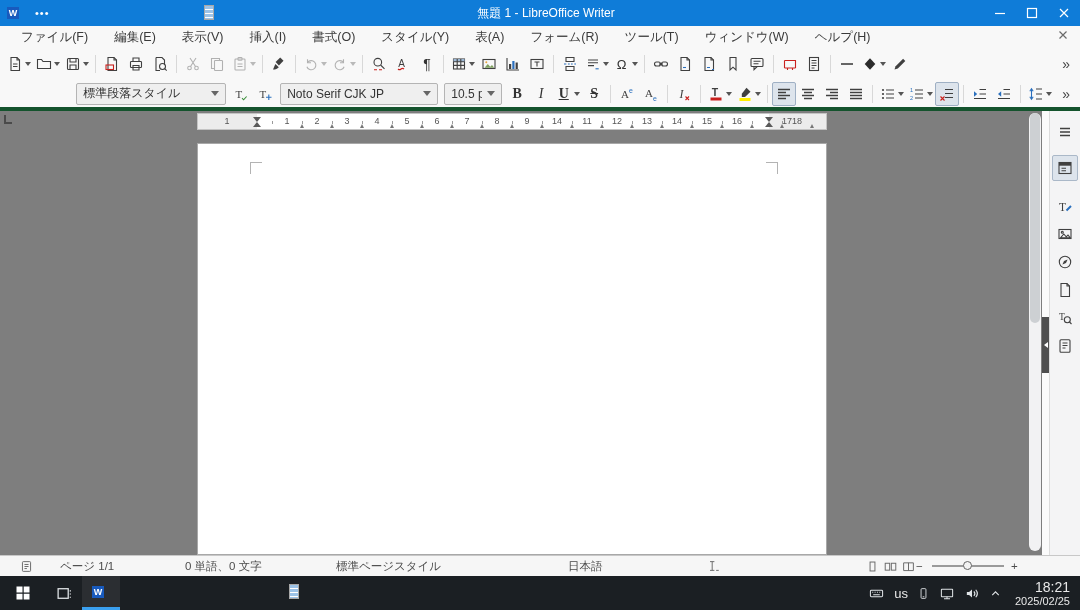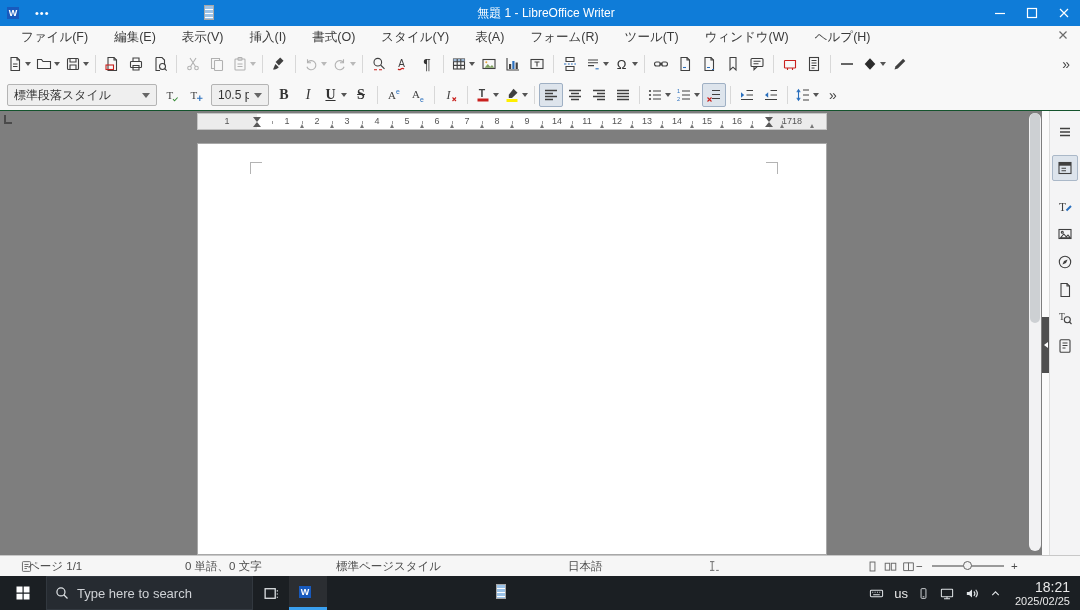--- a/index.html
+++ b/index.html
@@ -16,21 +16,21 @@
   .title-text{position:absolute;left:12px;right:0;text-align:center;font-size:12px;}
   .win-controls{margin-left:auto;display:flex;height:100%;position:relative;}
   .win-btn{width:32px;height:100%;display:flex;align-items:center;justify-content:center;}
   
   .menubar{height:22px;background:#f8f8f8;display:flex;align-items:center;padding-left:10px;font-size:12.5px;color:#3a3a3a;position:relative;}
   .menu-item{margin-right:4px;padding:14px 11px;white-space:nowrap;}
   .menu-close{position:absolute;right:12px;top:4px;}
   
   .toolbar{background:#f8f8f8;display:flex;align-items:center;padding:0 4px;}
   .toolbar.std{height:32px;}
-  .toolbar.fmt{height:31px;border-bottom:1px solid #14532d;}
+  .toolbar.fmt{height:31px;border-bottom:4px solid #14532d;justify-content:flex-end;}
   .tbtn{height:24px;min-width:24px;padding:0 1px;display:flex;align-items:center;justify-content:center;border:1px solid transparent;border-radius:2px;}
   .tbtn.active{background:#dde4ec;border-color:#9fb0c4;}
   .tbtn.disabled{opacity:.38;}
   .ticon{display:flex;align-items:center;justify-content:center;width:17px;height:17px;}
   .caret{width:0;height:0;border-left:3px solid transparent;border-right:3px solid transparent;border-top:4px solid #555;margin-left:2px;}
   .tsep{width:1px;height:18px;background:#d8d8d8;margin:0 4px;flex:none;}
   .tg{font-size:13px;color:#333;line-height:1;}
   .tg.serif{font-family:"Liberation Serif",serif;font-size:14px;}
   .tg.b{font-weight:bold;}
   .tg.i{font-style:italic;}
@@ -433,20 +433,24 @@
       </div>
       <div class="tbtn">
         <span class="ticon">
           <svg viewBox="0 0 16 16" width="16" height="16" stroke="#404040" stroke-width="1.1" fill="none">
             <text x="2.5" y="11.5" font-size="11" font-family="Liberation Serif" fill="#404040" stroke="none">T</text>
             <path d="M11.8 8.5v5.5M9 11.2h5.5" stroke="#2a6fbd"></path>
           </svg>
         </span>
       </div>
     </span>
+  <div class="combo" style="width:158px">
+    <span class="cval">Noto Serif CJK JP</span>
+      <span class="cchev"></span>
+  </div>
   <div class="combo" style="width:58px">
     <span class="cval">10.5 pt</span>
       <span class="cchev"></span>
   </div>
   <span id="fmtbtns" style="display:flex;align-items:center">
       <div class="tbtn">
         <span class="ticon">
           <span class="tg serif b">B</span>
         </span>
       </div>
@@ -751,21 +755,21 @@
     </div>
 </div>
 
 <div class="statusbar">
   <div class="sb" style="left:20px">
     <svg width="13" height="13" viewBox="0 0 16 16" fill="none" stroke="#6a6a6a" stroke-width="1.2">
         <rect x="3" y="2" width="10" height="12" rx="1"></rect>
         <path d="M5.5 5.5h5M5.5 8h5M5.5 10.5h3"></path>
       </svg>
   </div>
-  <div class="sb" style="left:28px">ページ 1/1</div>
+  <div class="sb" style="left:60px">ページ 1/1</div>
   <div class="sb" style="left:185px">0 単語、0 文字</div>
   <div class="sb" style="left:336px">標準ページスタイル</div>
   <div class="sb" style="left:568px">日本語</div>
   <div class="sb" style="left:706px">
     <svg width="15" height="14" viewBox="0 0 16 16" fill="none" stroke="#6a6a6a" stroke-width="1.1">
         <path d="M4 3h5M6.5 3v10M4 13h5M11 13h3"></path>
       </svg>
   </div>
   <div class="sb" style="left:866px;gap:5px" id="viewicons">
       <span>
@@ -796,27 +800,20 @@
   <div class="sb" style="left:1011px">+</div>
   <div class="sb" style="left:1097px">100%</div>
 </div>
 
 <div class="taskbar" style="background: rgb(27, 31, 35);">
   <div class="tb-start">
     <svg width="16" height="16" viewBox="0 0 16 16">
         <path d="M1.5 1.5h6v6h-6zM8.7 1.5h5.8v6H8.7zM1.5 8.7h6v5.8h-6zM8.7 8.7h5.8v5.8H8.7z" fill="#fff"></path>
       </svg>
   </div>
-  <div class="tb-search">
-    <svg width="14" height="14" viewBox="0 0 16 16" fill="none" stroke="#dfe3e6" stroke-width="1.4">
-        <circle cx="6.8" cy="6.8" r="4.6"></circle>
-        <path d="M10.3 10.3l4 4"></path>
-      </svg>
-    <span>Type here to search</span>
-  </div>
   <div class="tb-btn">
     <svg width="17" height="17" viewBox="0 0 16 16" fill="none" stroke="#dfe3e6" stroke-width="1.2">
         <rect x="2" y="3.5" width="9.5" height="9"></rect>
         <path d="M13.5 5v1M13.5 8v1M13.5 11v1"></path>
       </svg>
   </div>
   <div class="tb-app">
     <div class="writer-icon">
       <div class="page"></div>
         <div class="w">W</div>

